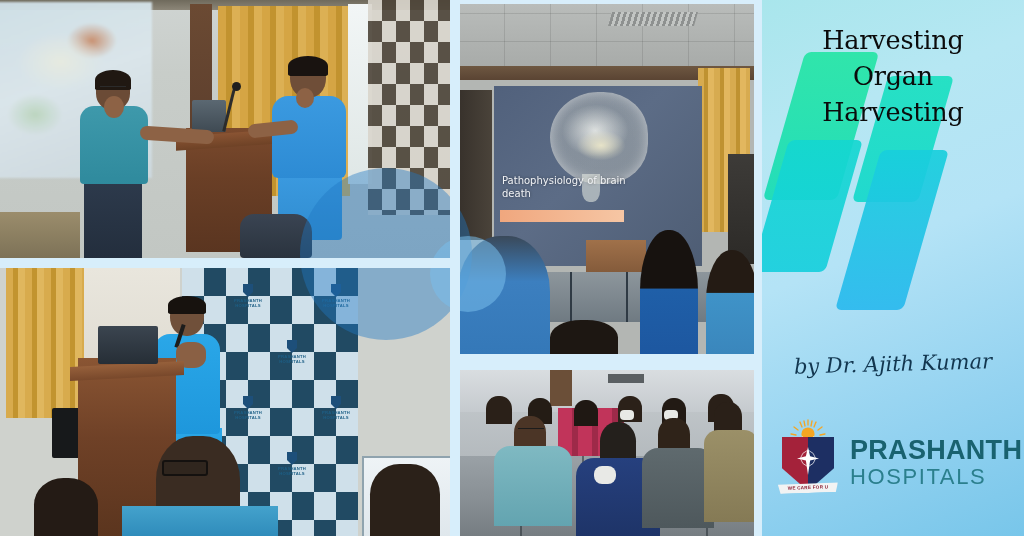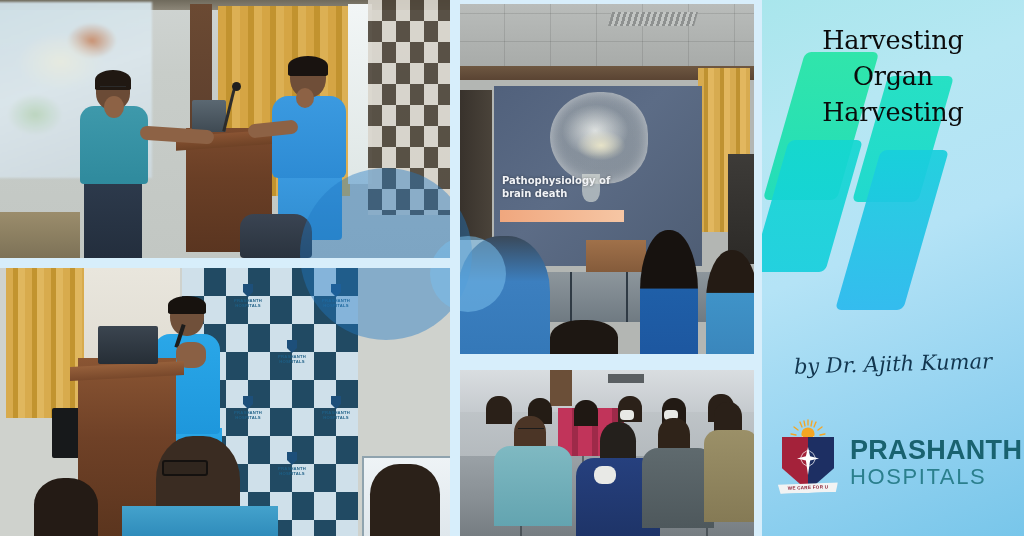--- a/index.html
+++ b/index.html
@@ -30,21 +30,21 @@
     position: absolute;
     overflow: hidden;
     background: #9fb6bf;
   }
 
   
   .p-topleft  { left: 0;    top: 0;    width: 450px; height: 258px; }
   
   .p-botleft  { left: 0;    top: 268px; width: 450px; height: 268px; }
   
-  .p-center   { left: 458px; top: 4px;  width: 296px; height: 350px; font-weight: bold; }
+  .p-center   { left: 458px; top: 4px;  width: 296px; height: 350px; }
   
   .p-botright { left: 458px; top: 370px; width: 296px; height: 166px; }
 
   
 
   
   .p-topleft .room {
     position: absolute; inset: 0;
     background:
       linear-gradient(180deg, #cfd4d2 0%, #c8cdc9 28%, #c2c7c3 100%);

